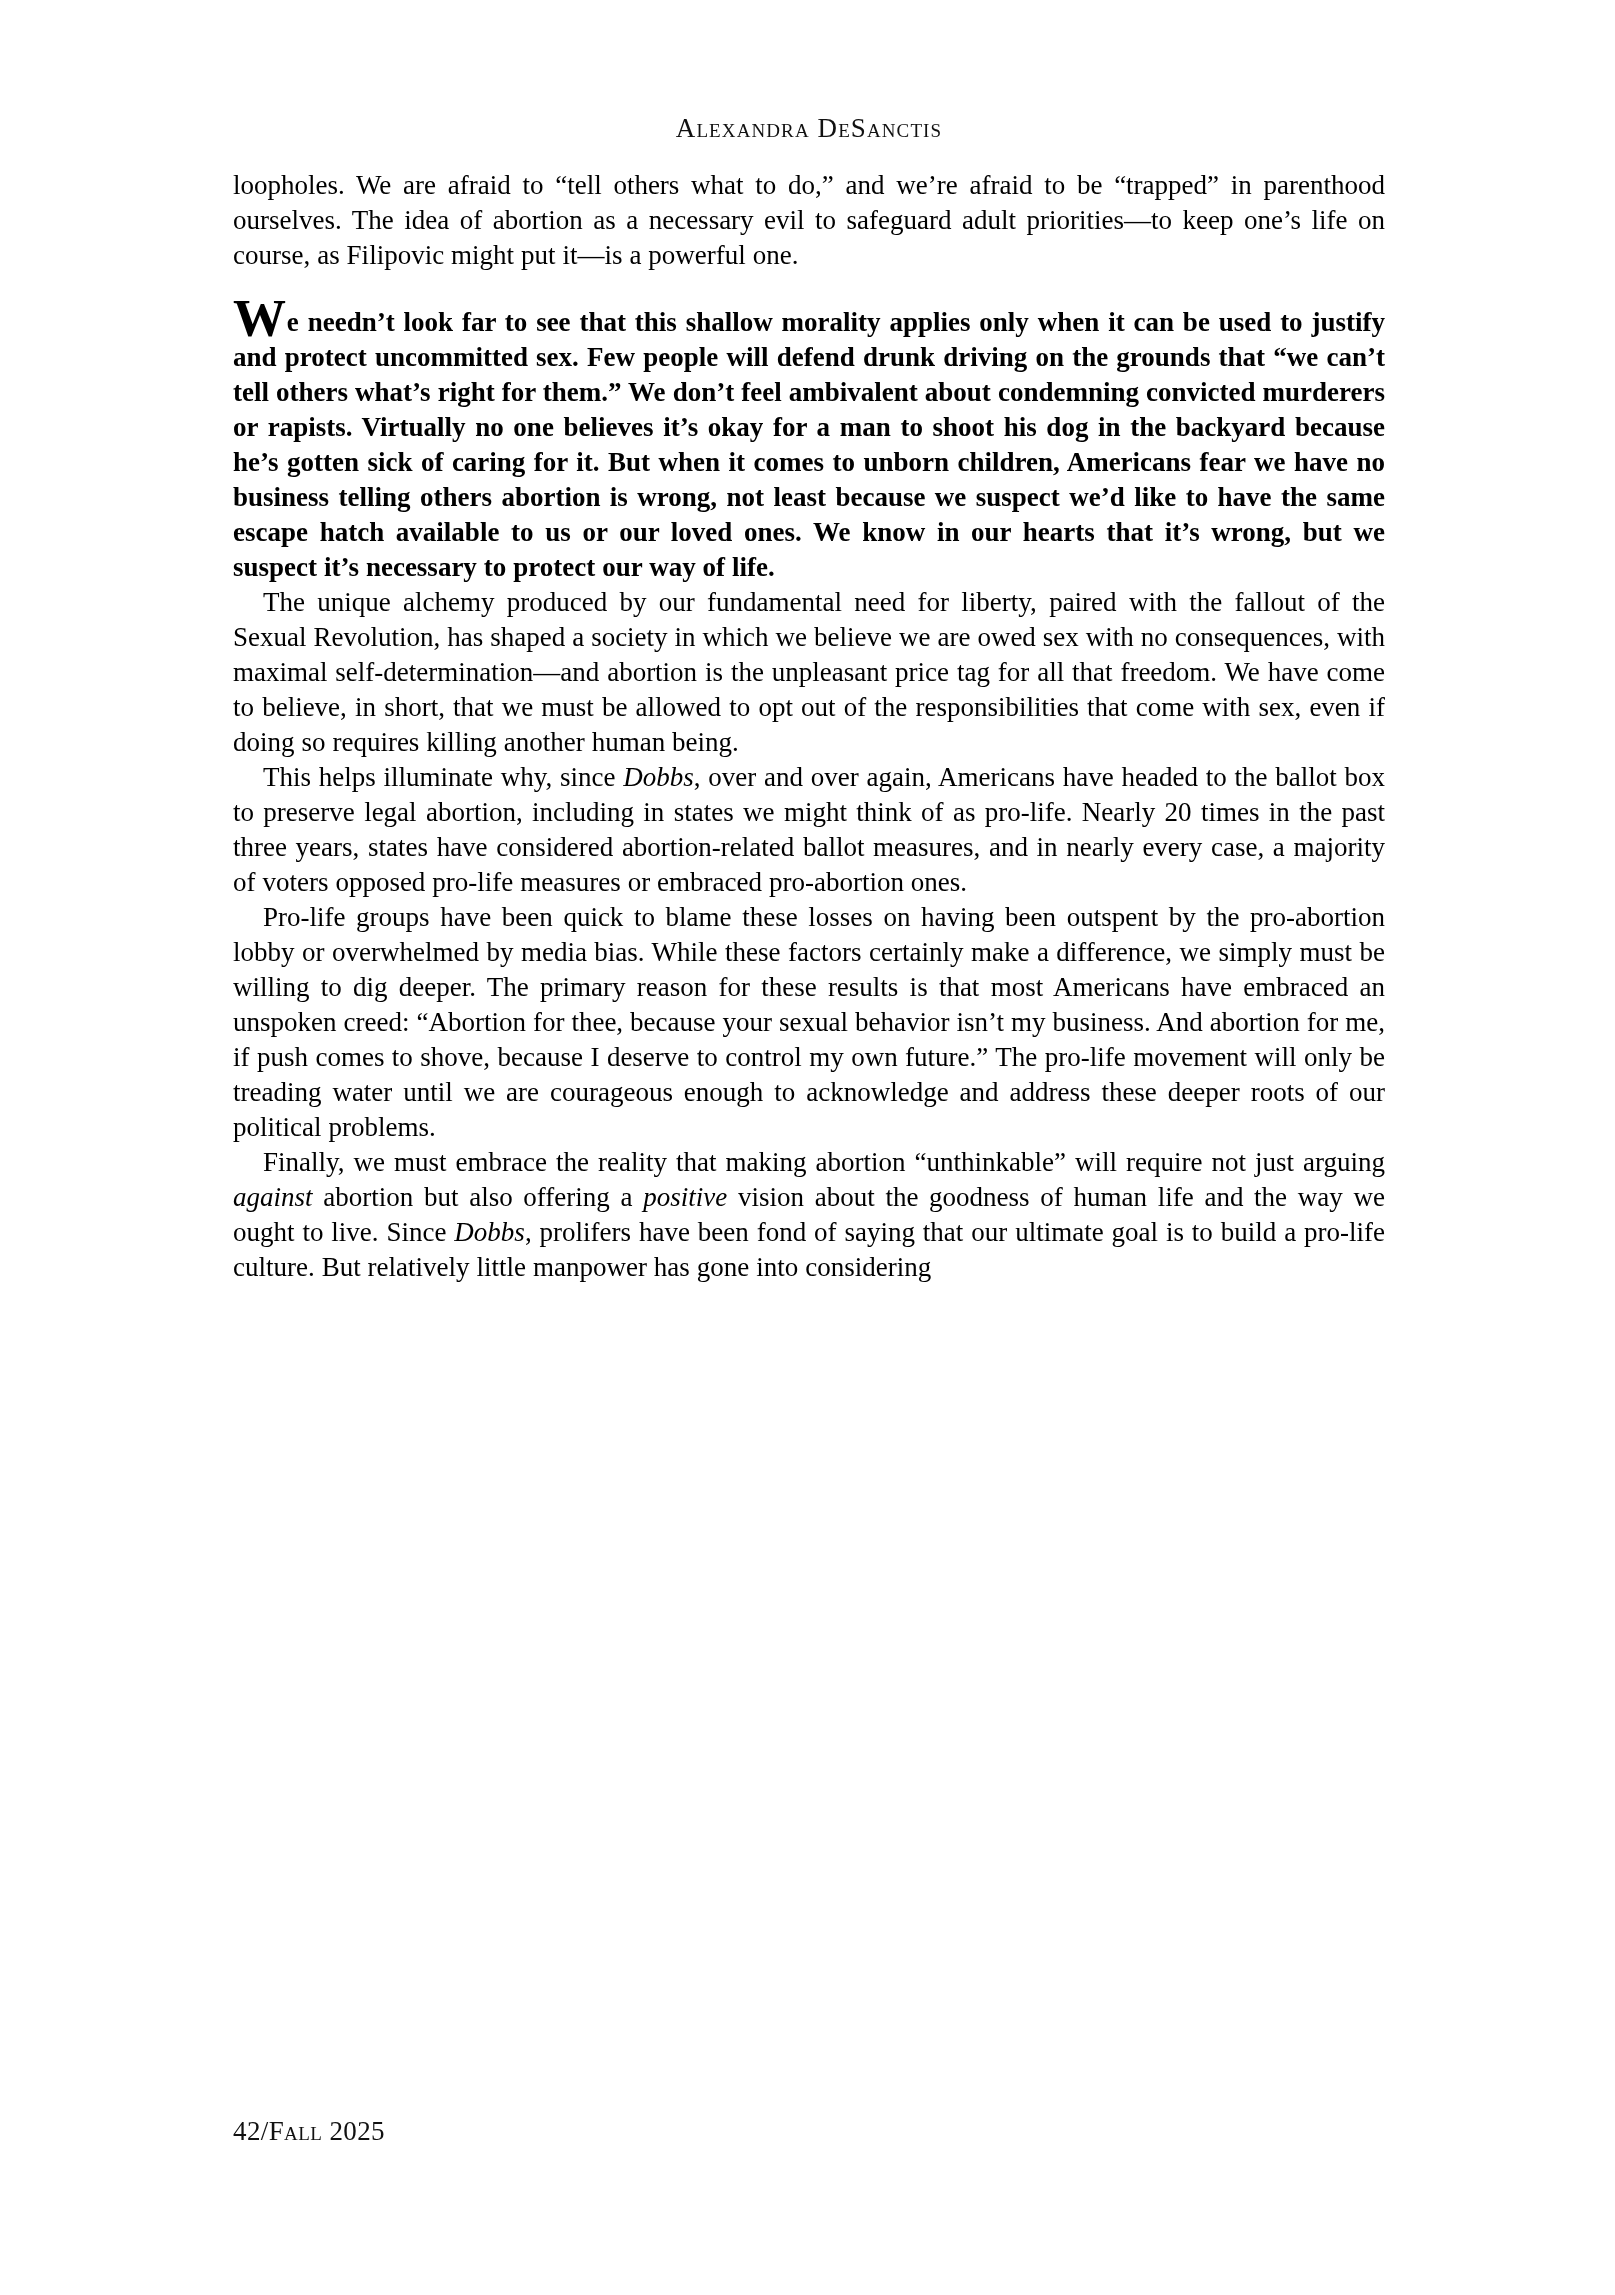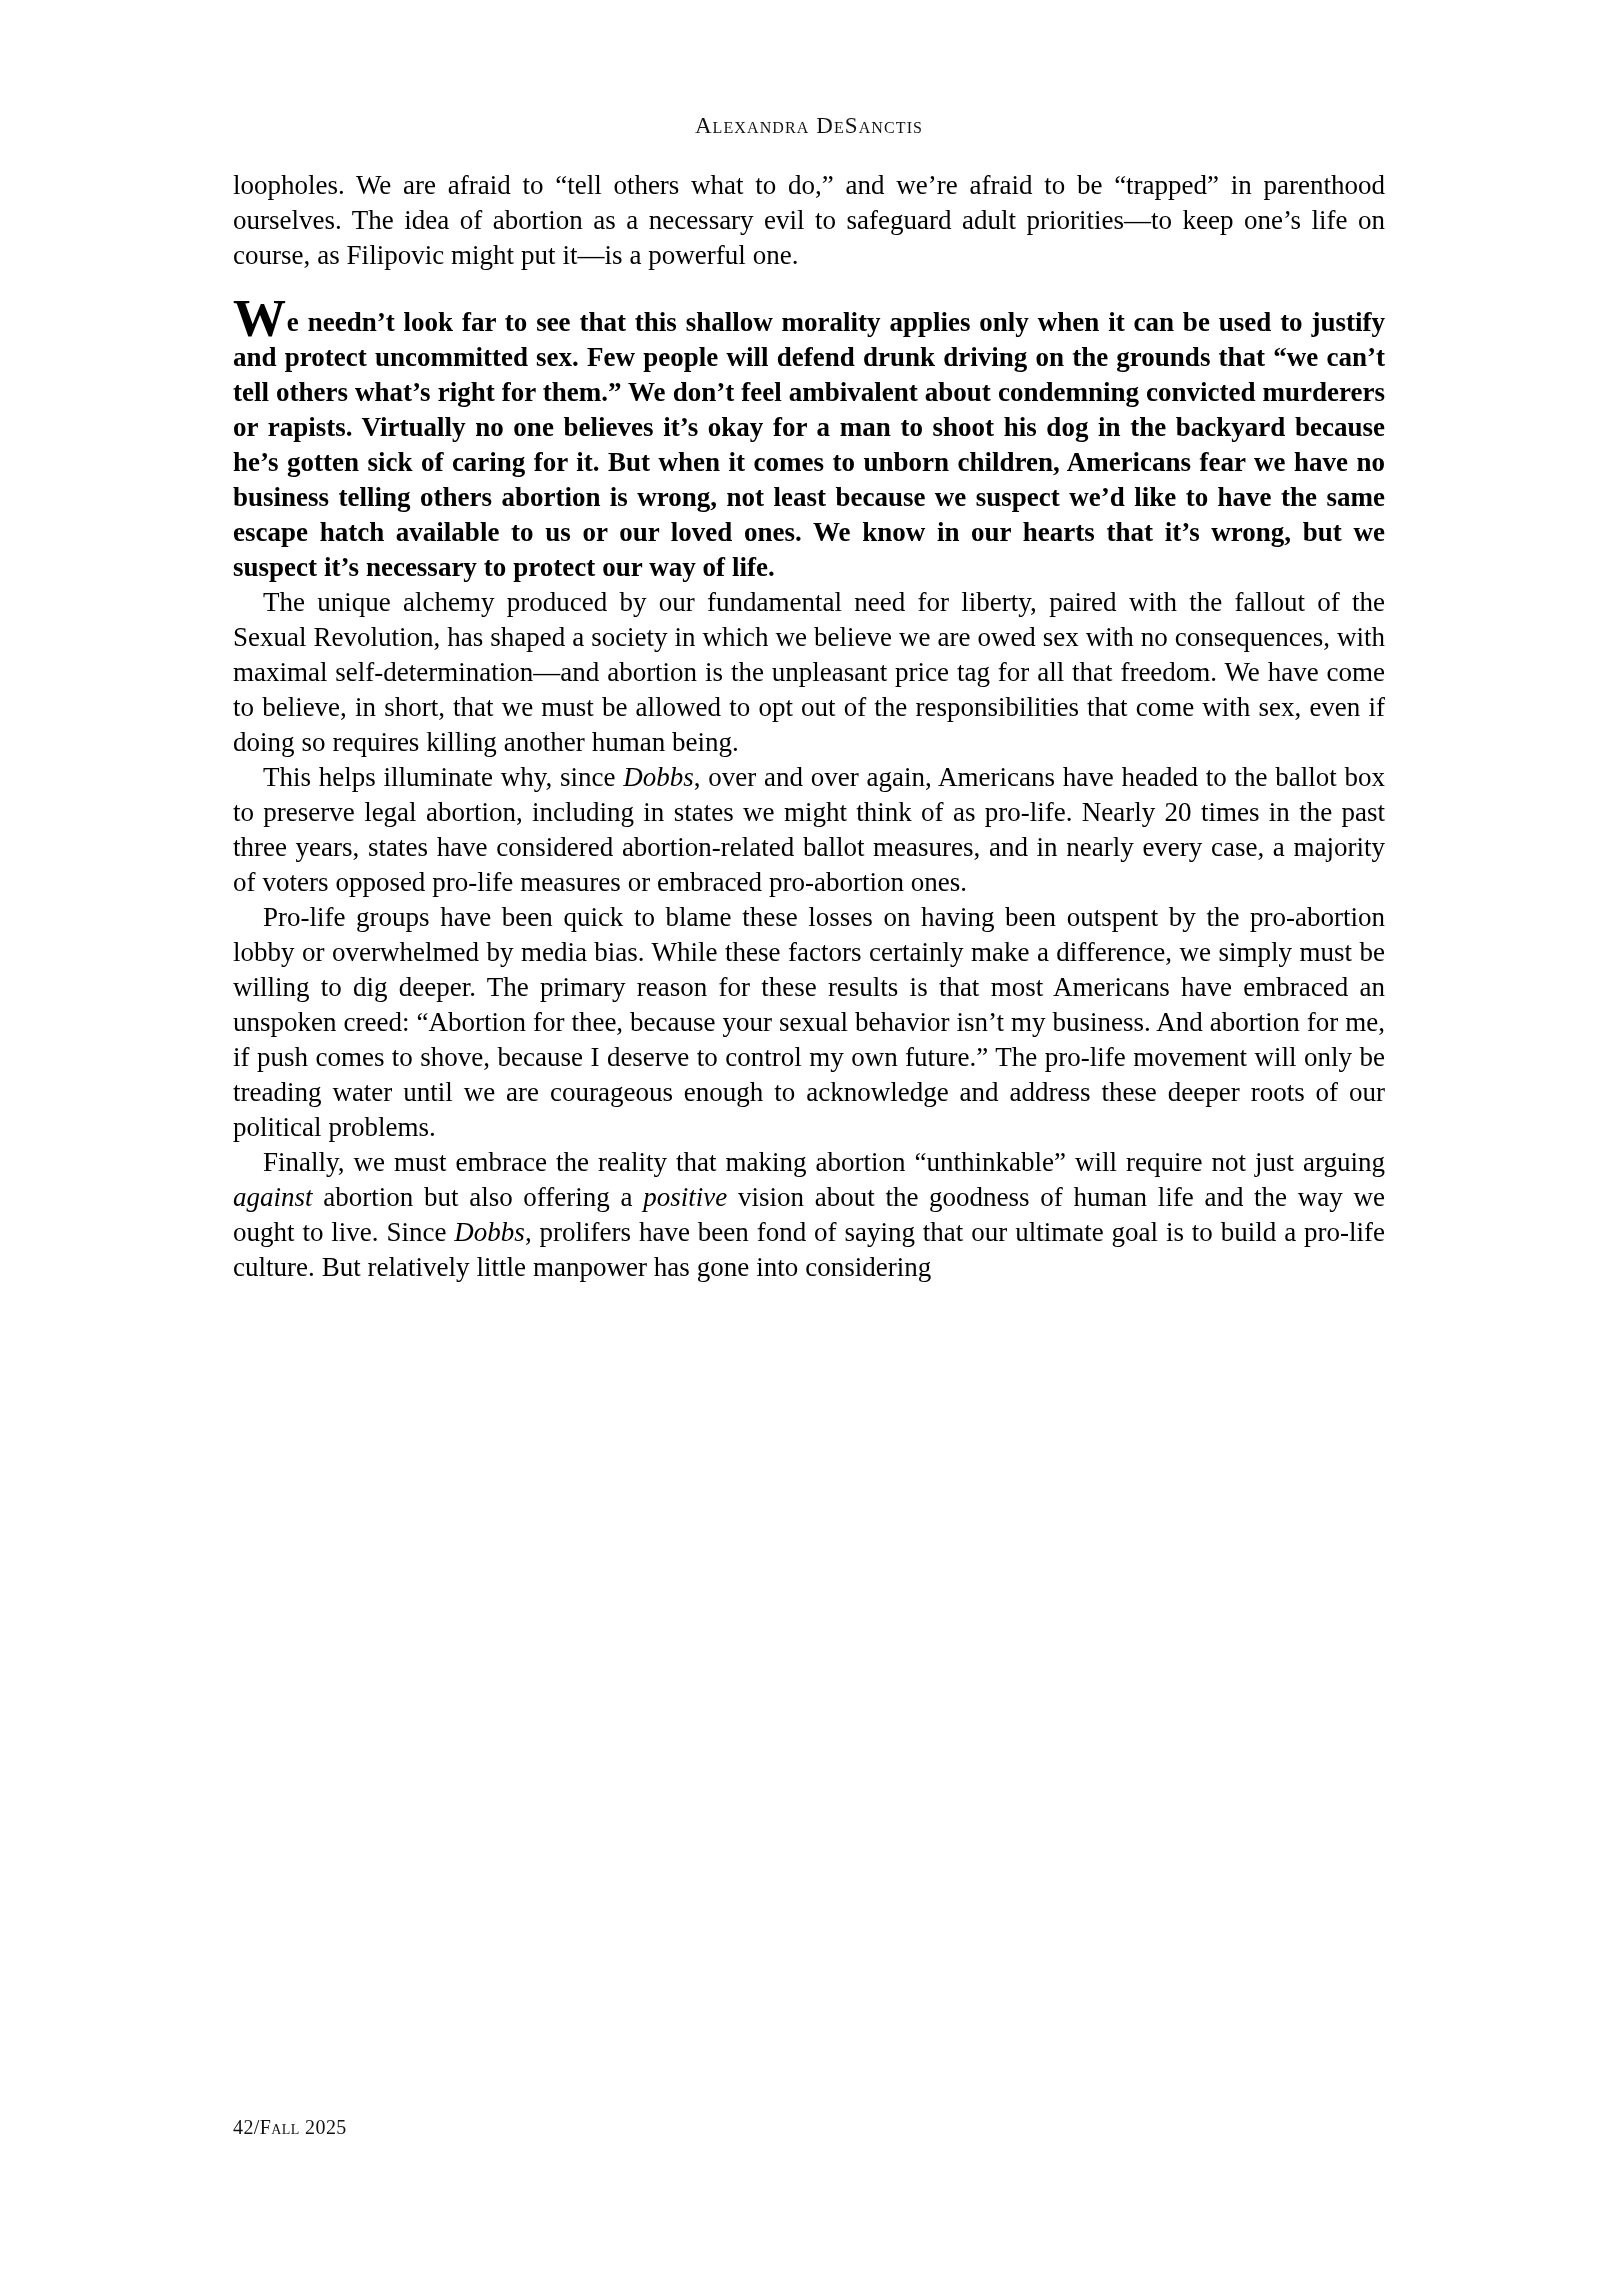--- a/index.html
+++ b/index.html
@@ -18,21 +18,21 @@
     color: #000000;
   }
 
   
   .running-head {
     position: absolute;
     top: 113px;
     left: 233px;
     width: 1152px;
     text-align: center;
-    font-size: 23px;
+    font-size: 27px;
     letter-spacing: 1.1px;
     color: #111111;
   }
   .sc {
     font-variant: small-caps;
   }
 
   
   .textblock {
     position: absolute;
@@ -76,21 +76,21 @@
   }
 
   em, .ital {
   }
 
   
   .folio {
     position: absolute;
     left: 233px;
     top: 2116px;
-    font-size: 20px;
+    font-size: 27px;
     letter-spacing: 0.4px;
     color: #111111;
   }
 </style>
 </head>
 <body>
 
 <div class="page">
 
   <div class="running-head sc">Alexandra DeSanctis</div>

